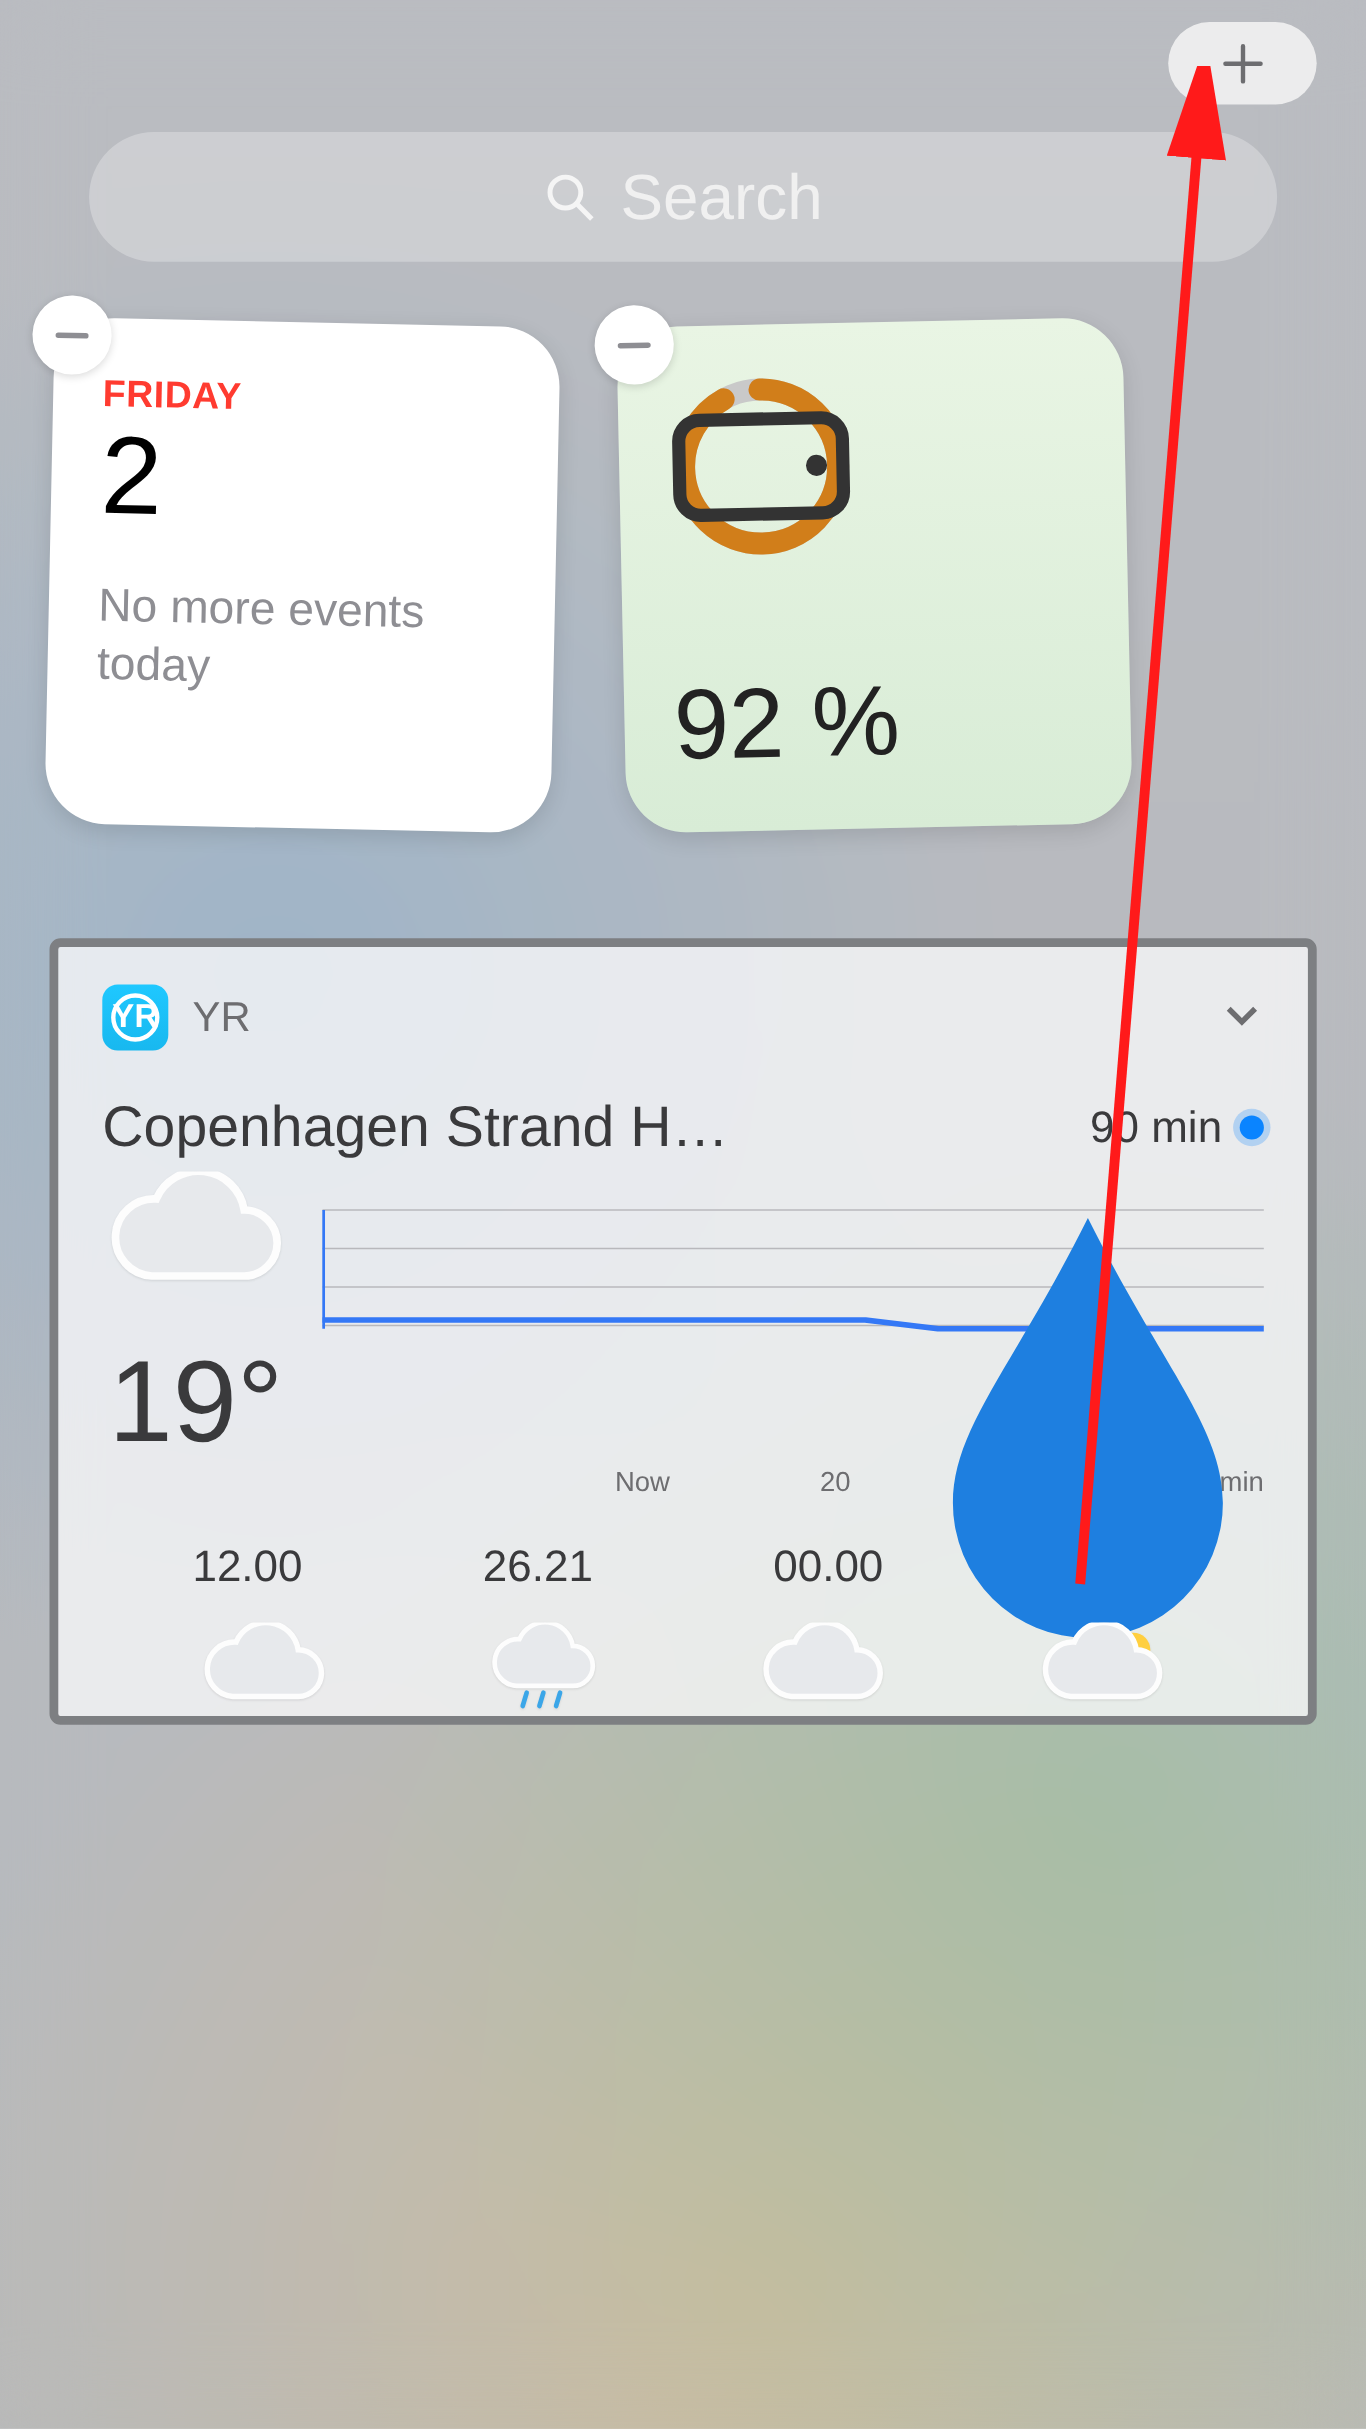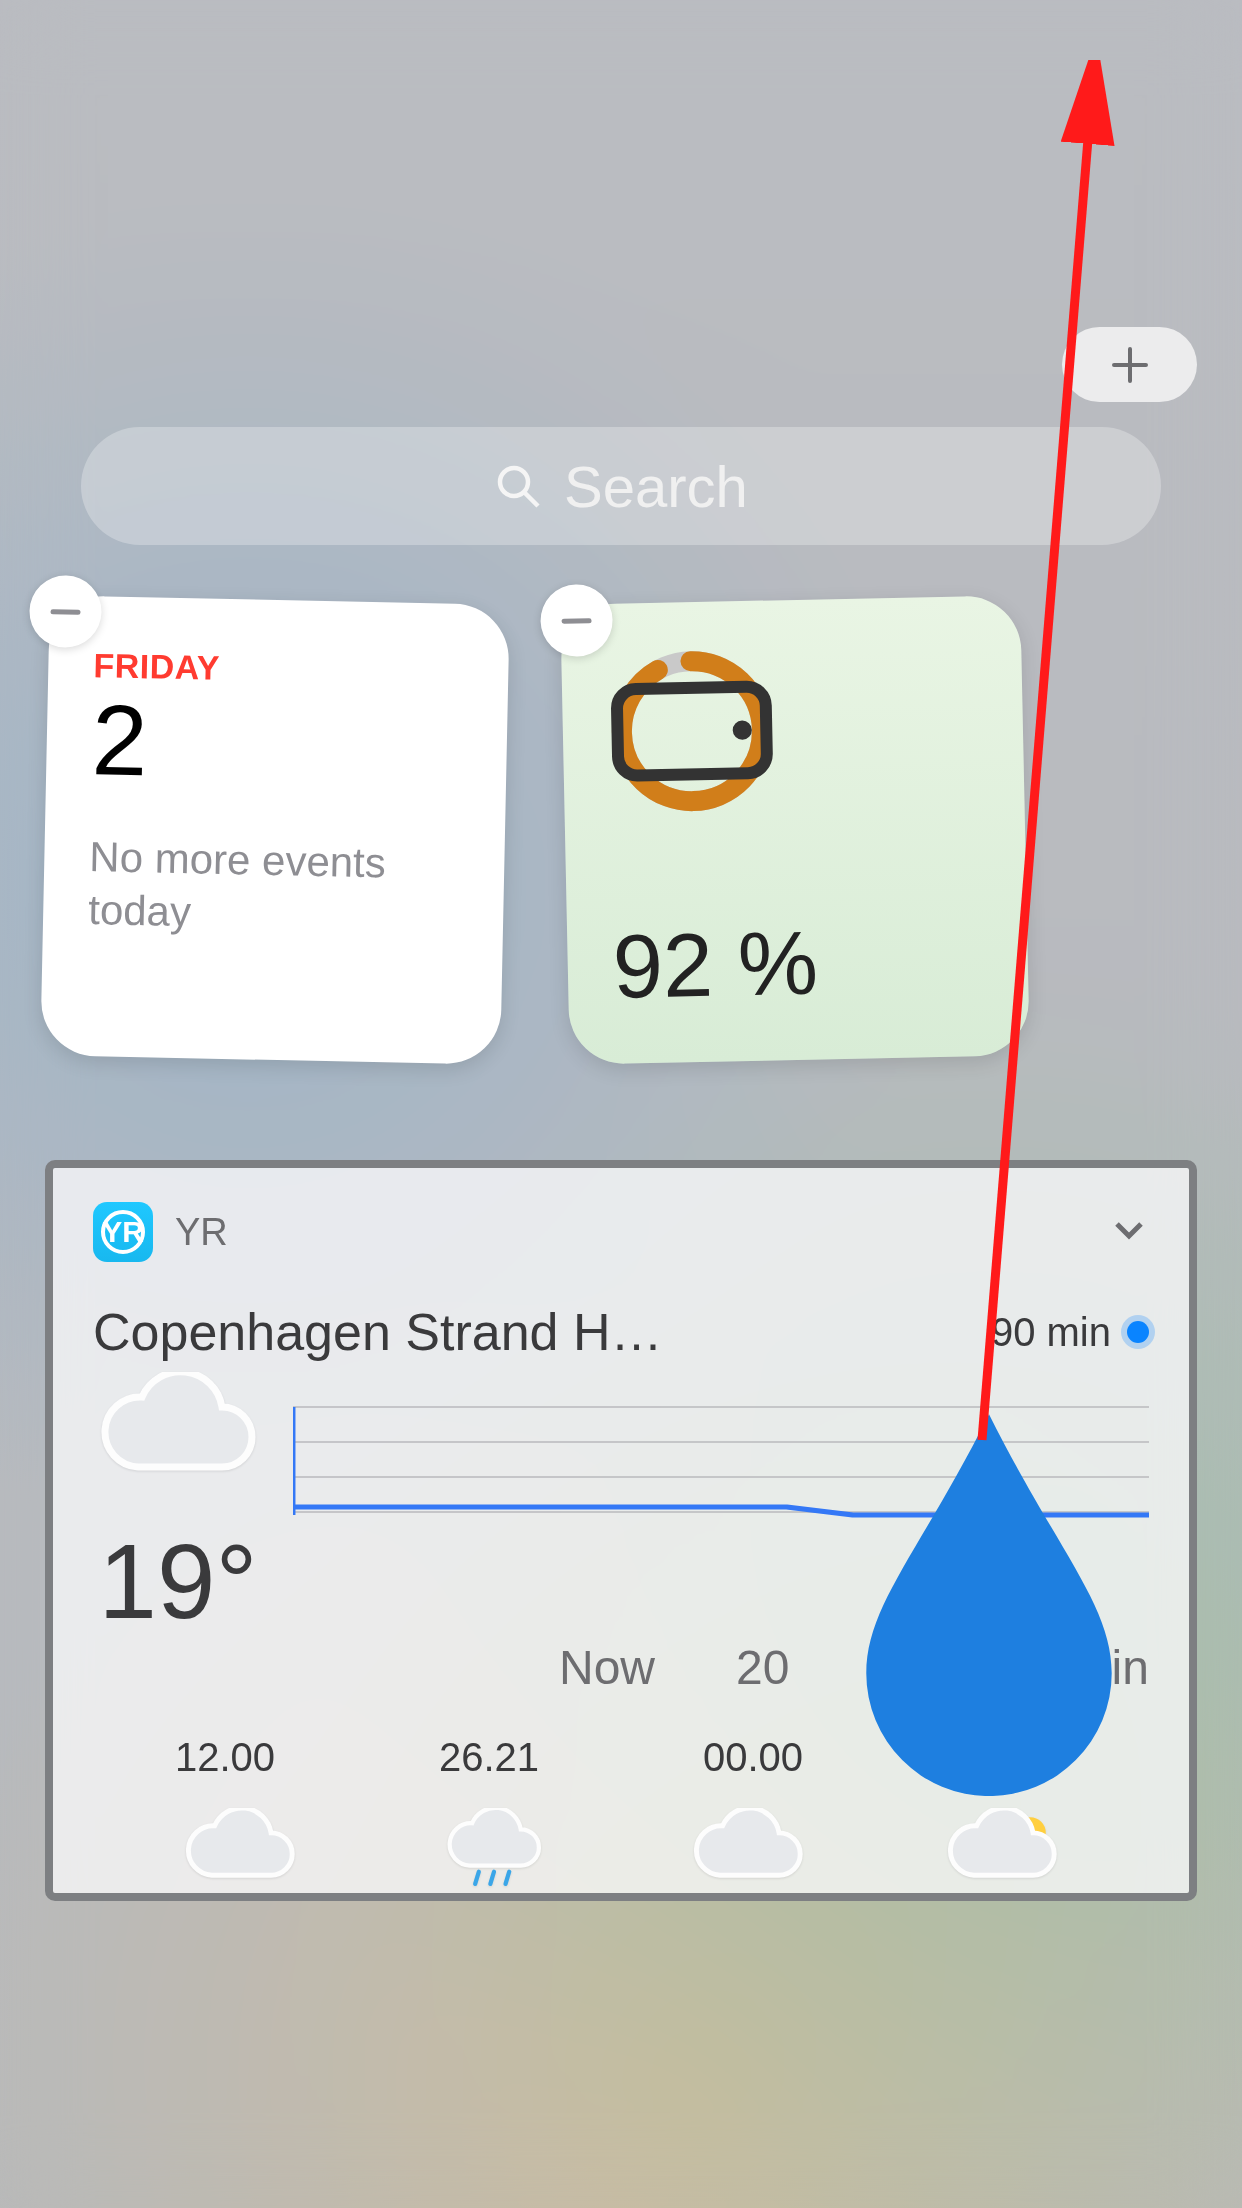--- a/index.html
+++ b/index.html
@@ -15,21 +15,20 @@
   }
   .blur-overlay {
     position:absolute; inset:0;
     backdrop-filter: blur(40px);
     background: rgba(180,180,185,.25);
   }
   .screen {
     position:absolute; inset:0;
     display:flex; flex-direction:column;
     padding: 20px 45px 0 45px;
-    justify-content: center;
   }
 
   
   .add-btn {
     align-self:flex-end;
     width:135px; height:75px;
     border-radius:38px;
     background: rgba(245,245,245,.85);
     display:flex; align-items:center; justify-content:center;
     margin-bottom:25px;
@@ -123,21 +122,21 @@
   .blue-dot { width:22px; height:22px; border-radius:50%; background:#0a84ff; box-shadow:0 0 0 6px rgba(10,132,255,.25);}
   
   .legacy-row2 { display:flex; align-items:flex-start; gap:30px; margin-bottom:6px; }
   .big-cloud { display:flex; align-items:center; gap:30px;flex-direction:column; }
   .legacy-temp { font-size:105px; font-weight:300; color:#3a3a3c; }
   .chart { flex:1; position:relative; height:150px; margin-top:15px; }
   .chart svg { width:100%; height:100%; }
   .drops { position:absolute; right:10px; top:0; display:flex; flex-direction:column; gap:8px;}
   .drop { width:22px; height:30px; }
 
-  .time-row { display:flex; justify-content:space-between; font-size:48px; color:#6d6d70; padding:0 0 40px 466px; margin-top:-8px;}
+  .time-row { display:flex; justify-content:space-between; font-size:25px; color:#6d6d70; padding:0 0 40px 466px; margin-top:-8px;}
   .hour-row { display:flex; justify-content:space-around; font-size:40px; color:#3a3a3c; margin-bottom:28px;}
   .cloud-row { display:flex; justify-content:space-around; padding:0 20px 0 20px; }
 
   
   .arrow { position:absolute; top:60px; right:110px; pointer-events:none; }
   .arrow svg { width:180px; height:1400px; }
 
   .cloud-svg { filter: drop-shadow(0 1px 1px rgba(0,0,0,.1)); }
 </style>
 </head>

